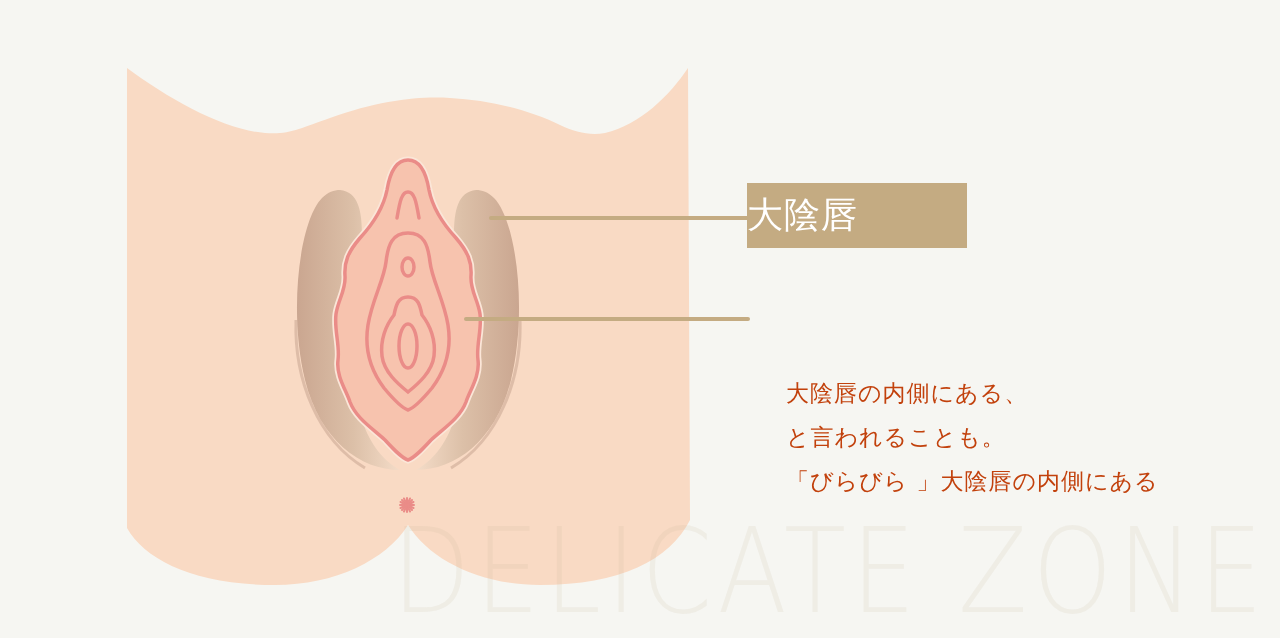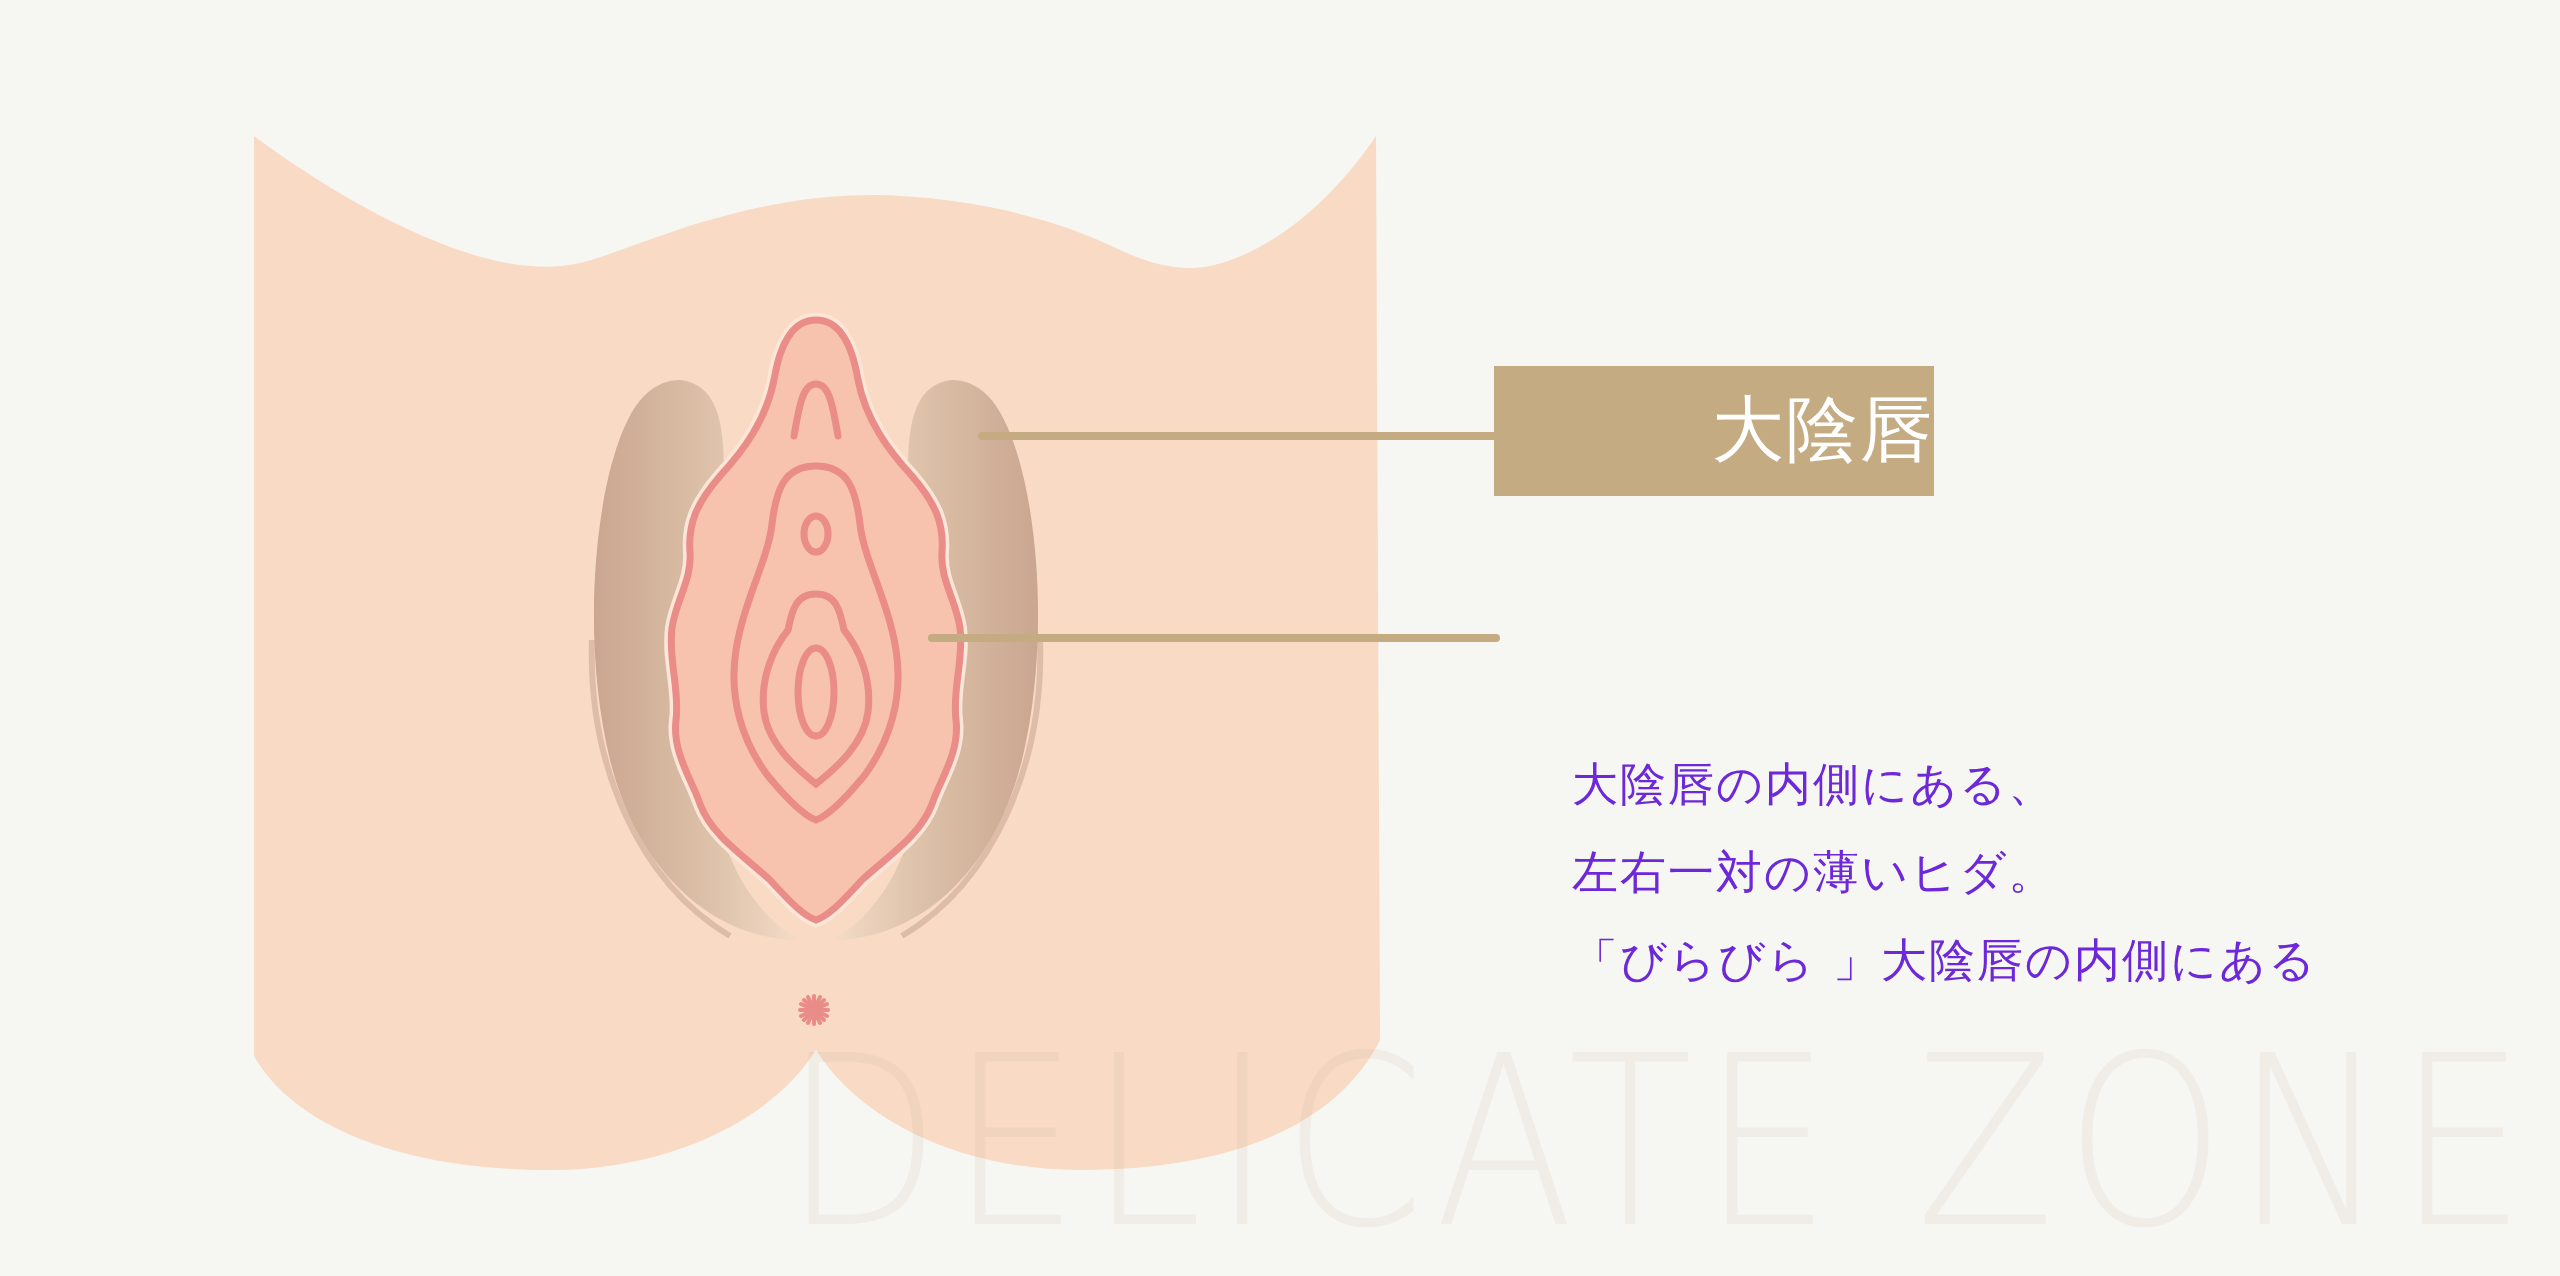--- a/index.html
+++ b/index.html
@@ -37,32 +37,32 @@
     }
     .label-box {
       position: absolute;
       left: 747px;
       width: 220px;
       height: 65px;
       background: #c4ab82;
       color: #ffffff;
       display: flex;
       align-items: center;
-      justify-content: flex-end;
+      justify-content: flex-start;
       font-size: 36px;
       letter-spacing: 1px;
       font-family: "DejaVu Sans", "Liberation Sans", sans-serif;
     }
     .label-box.majora { top: 183px; }
     .label-box.minora { top: 284px; }
     .caption {
       position: absolute;
       left: 786px;
       top: 371px;
-      color: #6d28d9;
+      color: #c2410c;
       font-size: 23px;
       line-height: 44px;
       font-family: "DejaVu Sans", "Liberation Sans", sans-serif;
       letter-spacing: 1px;
     }
     .caption div { white-space: nowrap; }
   </style>
 </head>
 <body>
 
@@ -196,16 +196,16 @@
   </svg>
 
   <div class="watermark">DELICATE ZONE</div>
 
   <div class="label-box majora">
     <span>大陰唇</span>
   </div>
 
   <div class="caption">
     <div>大陰唇の内側にある、</div>
-    <div>左右一対の薄いヒダ。</div>
+    <div>と言われることも。</div>
     <div>「びらびら 」大陰唇の内側にある</div>
   </div>
 </div>
 
 </body></html>

